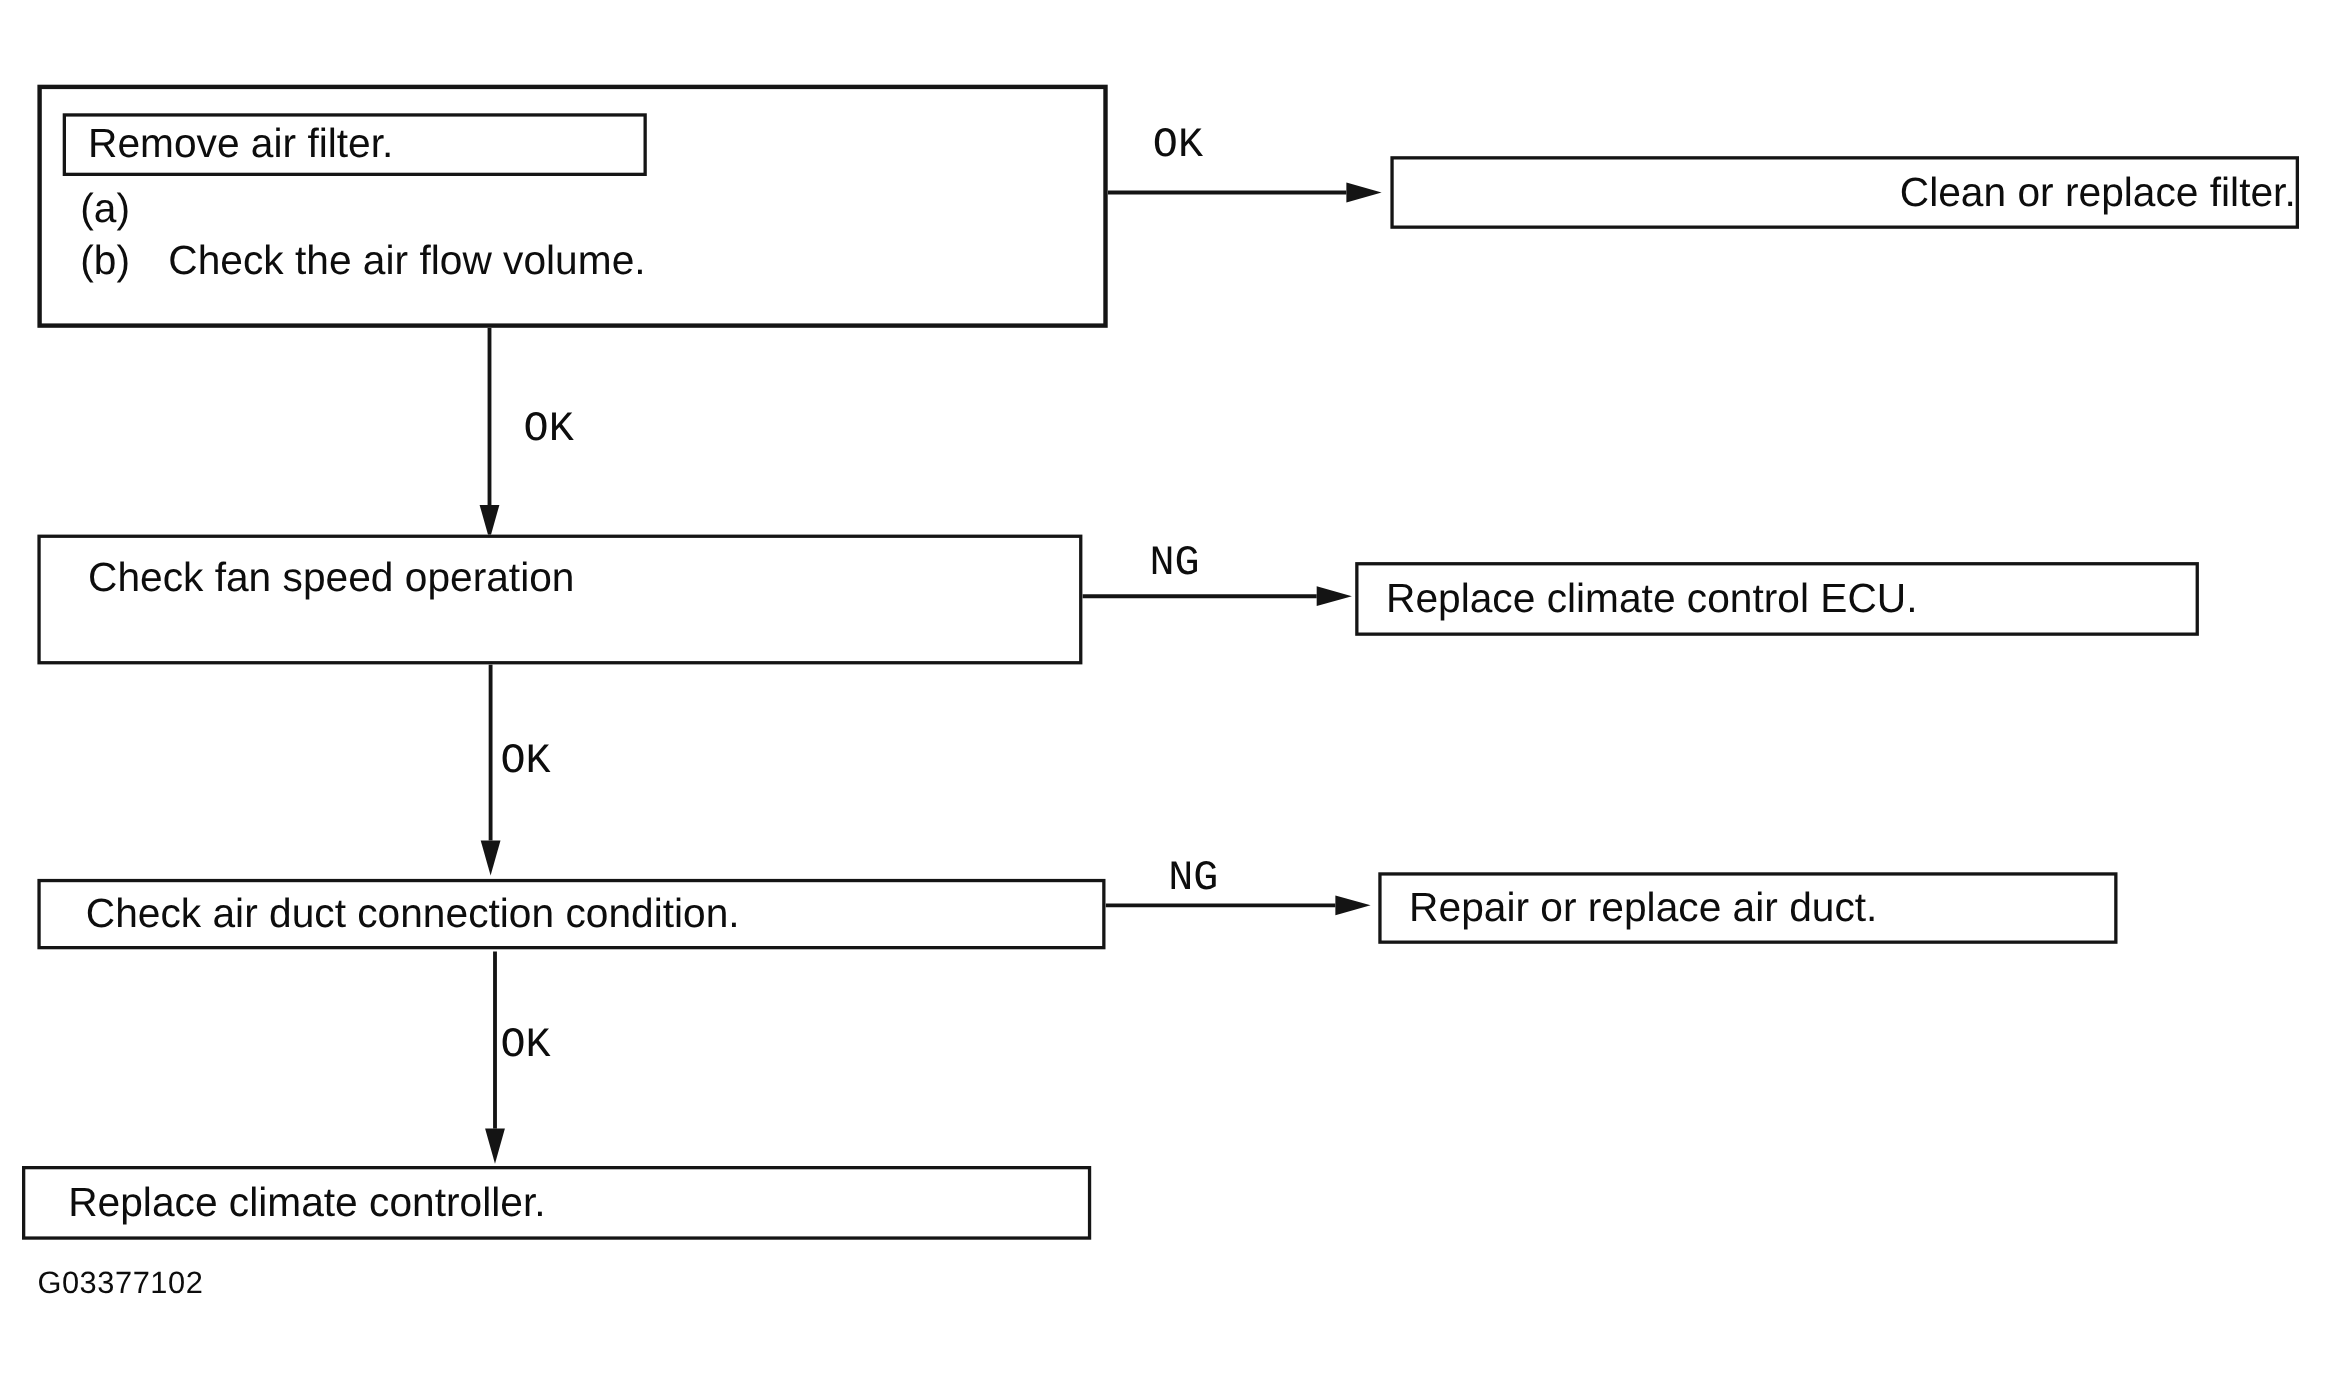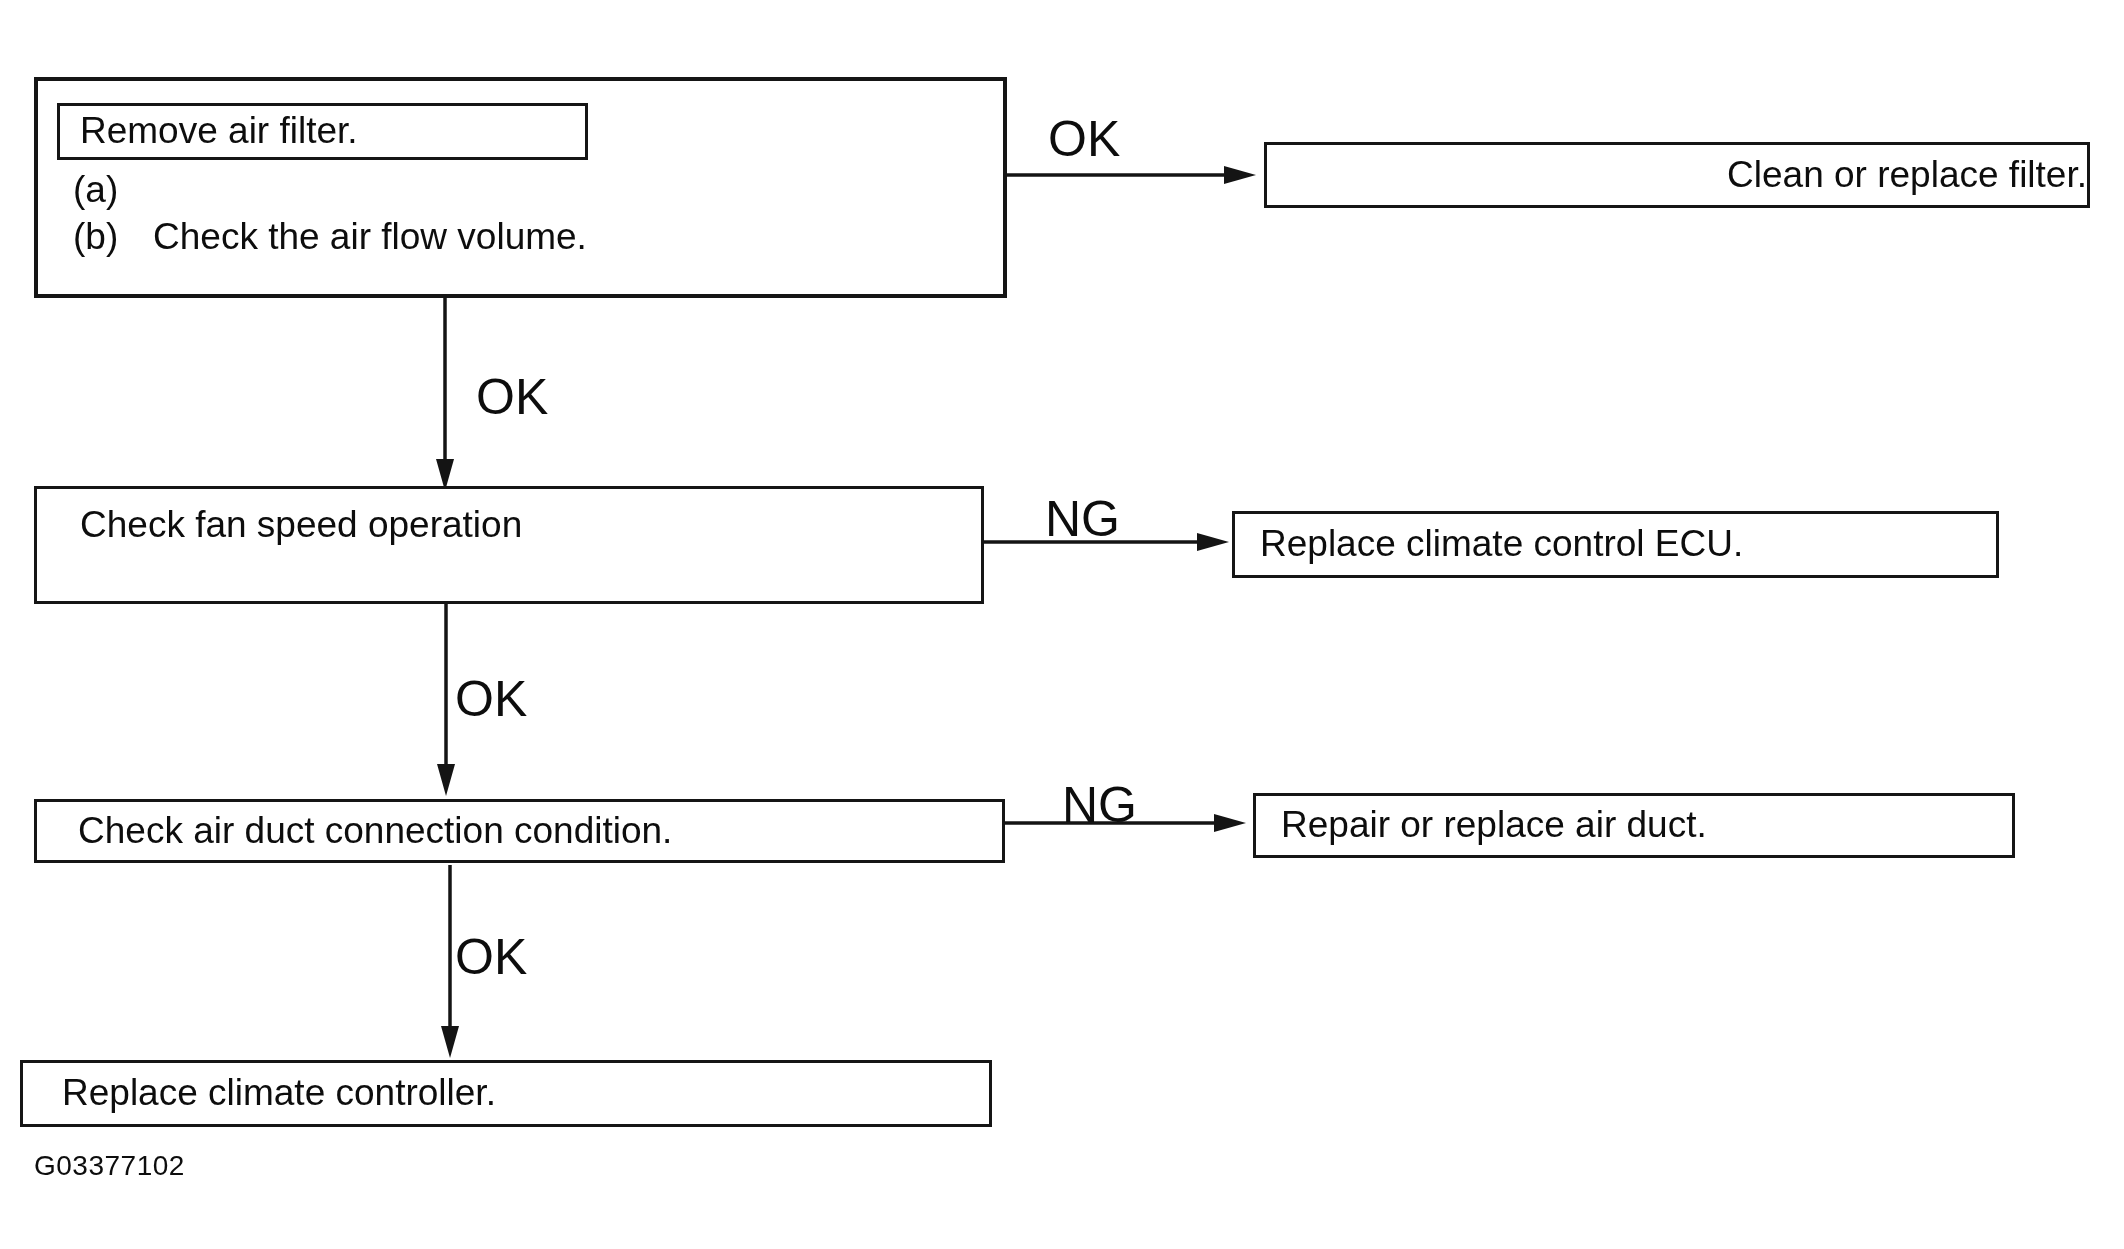--- a/index.html
+++ b/index.html
@@ -67,23 +67,24 @@
     display: flex;
     height: 47px;
     align-items: center;
   }
   .step-marker {
     width: 80px;
     flex: 0 0 80px;
   }
   .edge-label {
     position: absolute;
-    font-size: 50px;
+    font-size: 38px;
     line-height: 1.1;
     white-space: nowrap;
+    font-family: Liberation Mono, monospace;
   }
   .figure-id {
     position: absolute;
     left: 34px;
     top: 1150px;
     font-size: 28px;
     letter-spacing: 0.5px;
   }
 </style>
 </head>
@@ -142,21 +143,21 @@
   </div>
 
   <div class="node v-center" style="left:1232px; top:511px; width:767px; height:67px; padding-left:25px;">
     <span>Replace climate control ECU.</span>
   </div>
 
   <div class="node v-center" style="left:34px; top:799px; width:971px; height:64px; padding-left:41px;">
     <span>Check air duct connection condition.</span>
   </div>
 
-  <div class="node v-center" style="left:1253px; top:793px; width:762px; height:65px; padding-left:25px;text-align:right;">
+  <div class="node v-center" style="left:1253px; top:793px; width:672px; height:65px; padding-left:25px;text-align:right;">
     <span>Repair or replace air duct.</span>
   </div>
 
   <div class="node v-center" style="left:20px; top:1060px; width:972px; height:67px; padding-left:39px;">
     <span>Replace climate controller.</span>
   </div>
 
   <div class="edge-label" style="left:1048px; top:112px;">OK</div>
   <div class="edge-label" style="left:476px; top:370px;">OK</div>
   <div class="edge-label" style="left:1045px; top:492px;">NG</div>

